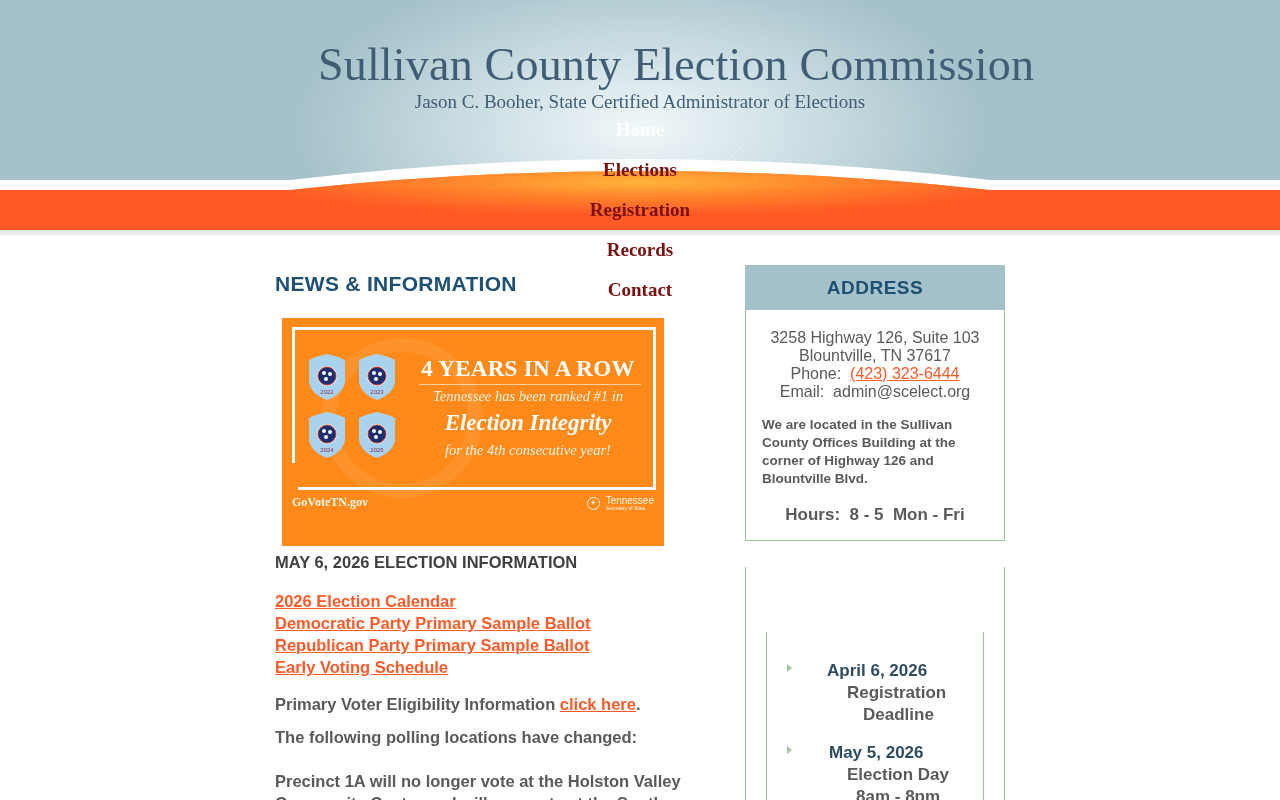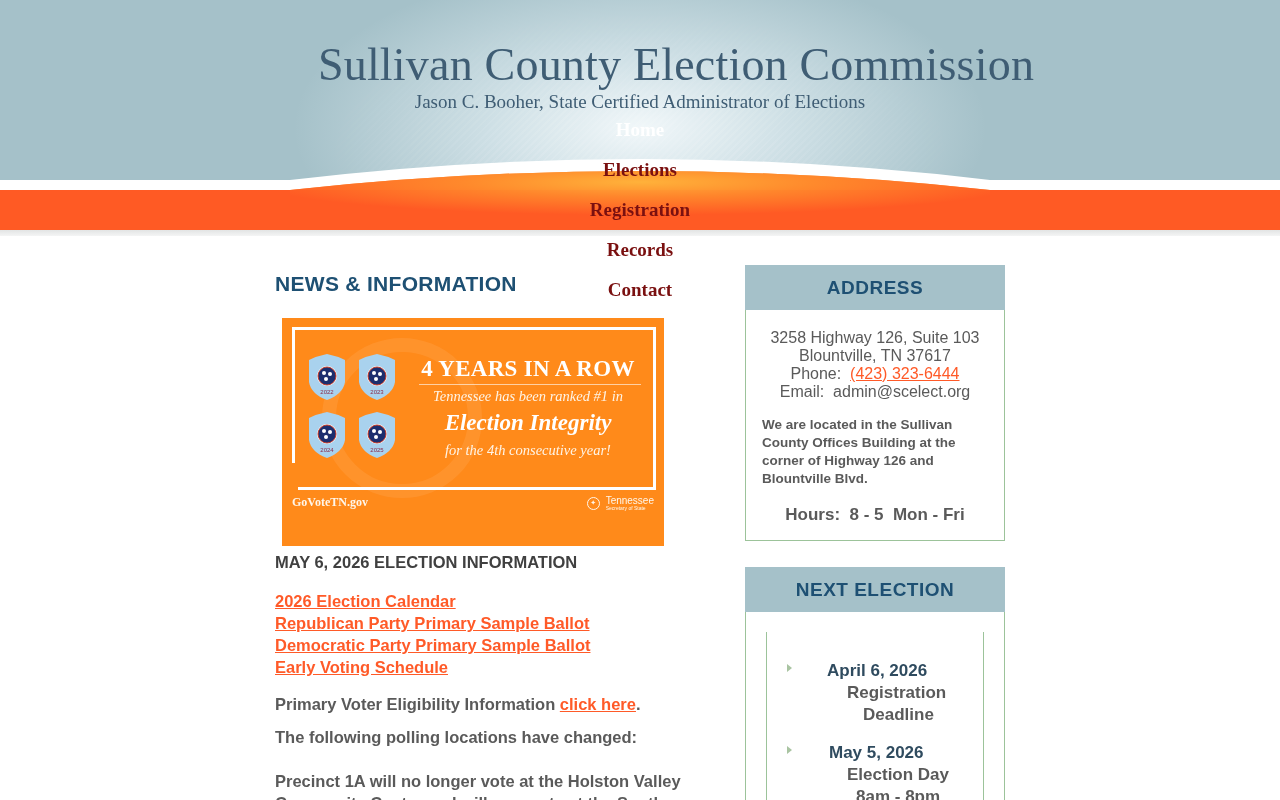--- a/index.html
+++ b/index.html
@@ -255,22 +255,22 @@
         <span class="tn-name">Tennessee</span>
         <span class="tn-sub">Secretary of State</span>
       </span>
     </div>
   </div>
 
   <h3 class="election-heading">MAY 6, 2026 ELECTION INFORMATION</h3>
 
   <div class="link-list">
     <a>2026 Election Calendar</a>
+    <a>Democratic Party Primary Sample Ballot</a>
     <a>Republican Party Primary Sample Ballot</a>
-    <a>Democratic Party Primary Sample Ballot</a>
     <a>Early Voting Schedule</a>
   </div>
 
   <p class="para p1"><span>Primary Voter Eligibility Information </span><a>click here</a><span>.</span></p>
 
   <p class="para p2">The following polling locations have changed:</p>
 
   <p class="para p3">Precinct 1A will no longer vote at the Holston Valley Community Center and will now vote at the South Holston Ruritan at 115 Meadow Creek</p>
 </main>
 
@@ -280,21 +280,20 @@
     <div>3258 Highway 126, Suite 103</div>
     <div>Blountville, TN  37617</div>
     <div><span style="white-space:pre">Phone:  </span><a>(423) 323-6444</a></div>
     <div style="white-space:pre">Email:  admin@scelect.org</div>
   </div>
   <div class="addr-note">We are located in the Sullivan County Offices Building at the corner of Highway 126 and Blountville Blvd.</div>
   <div class="addr-hours" style="white-space:pre">Hours:  8 - 5  Mon - Fri</div>
 </aside>
 
 <aside class="sidebox next-box">
-  <div class="sidebox-header">NEXT ELECTION</div>
   <div class="next-inner">
     <div class="event" style="top:28px">
       <span class="arrow"></span>
       <span class="date" style="left:60px;top:0">April 6, 2026</span>
       <span class="desc" style="left:80px;top:22px">Registration</span>
       <span class="desc" style="left:96px;top:44px">Deadline</span>
     </div>
     <div class="event" style="top:110px">
       <span class="arrow"></span>
       <span class="date" style="left:62px;top:0">May 5, 2026</span>

